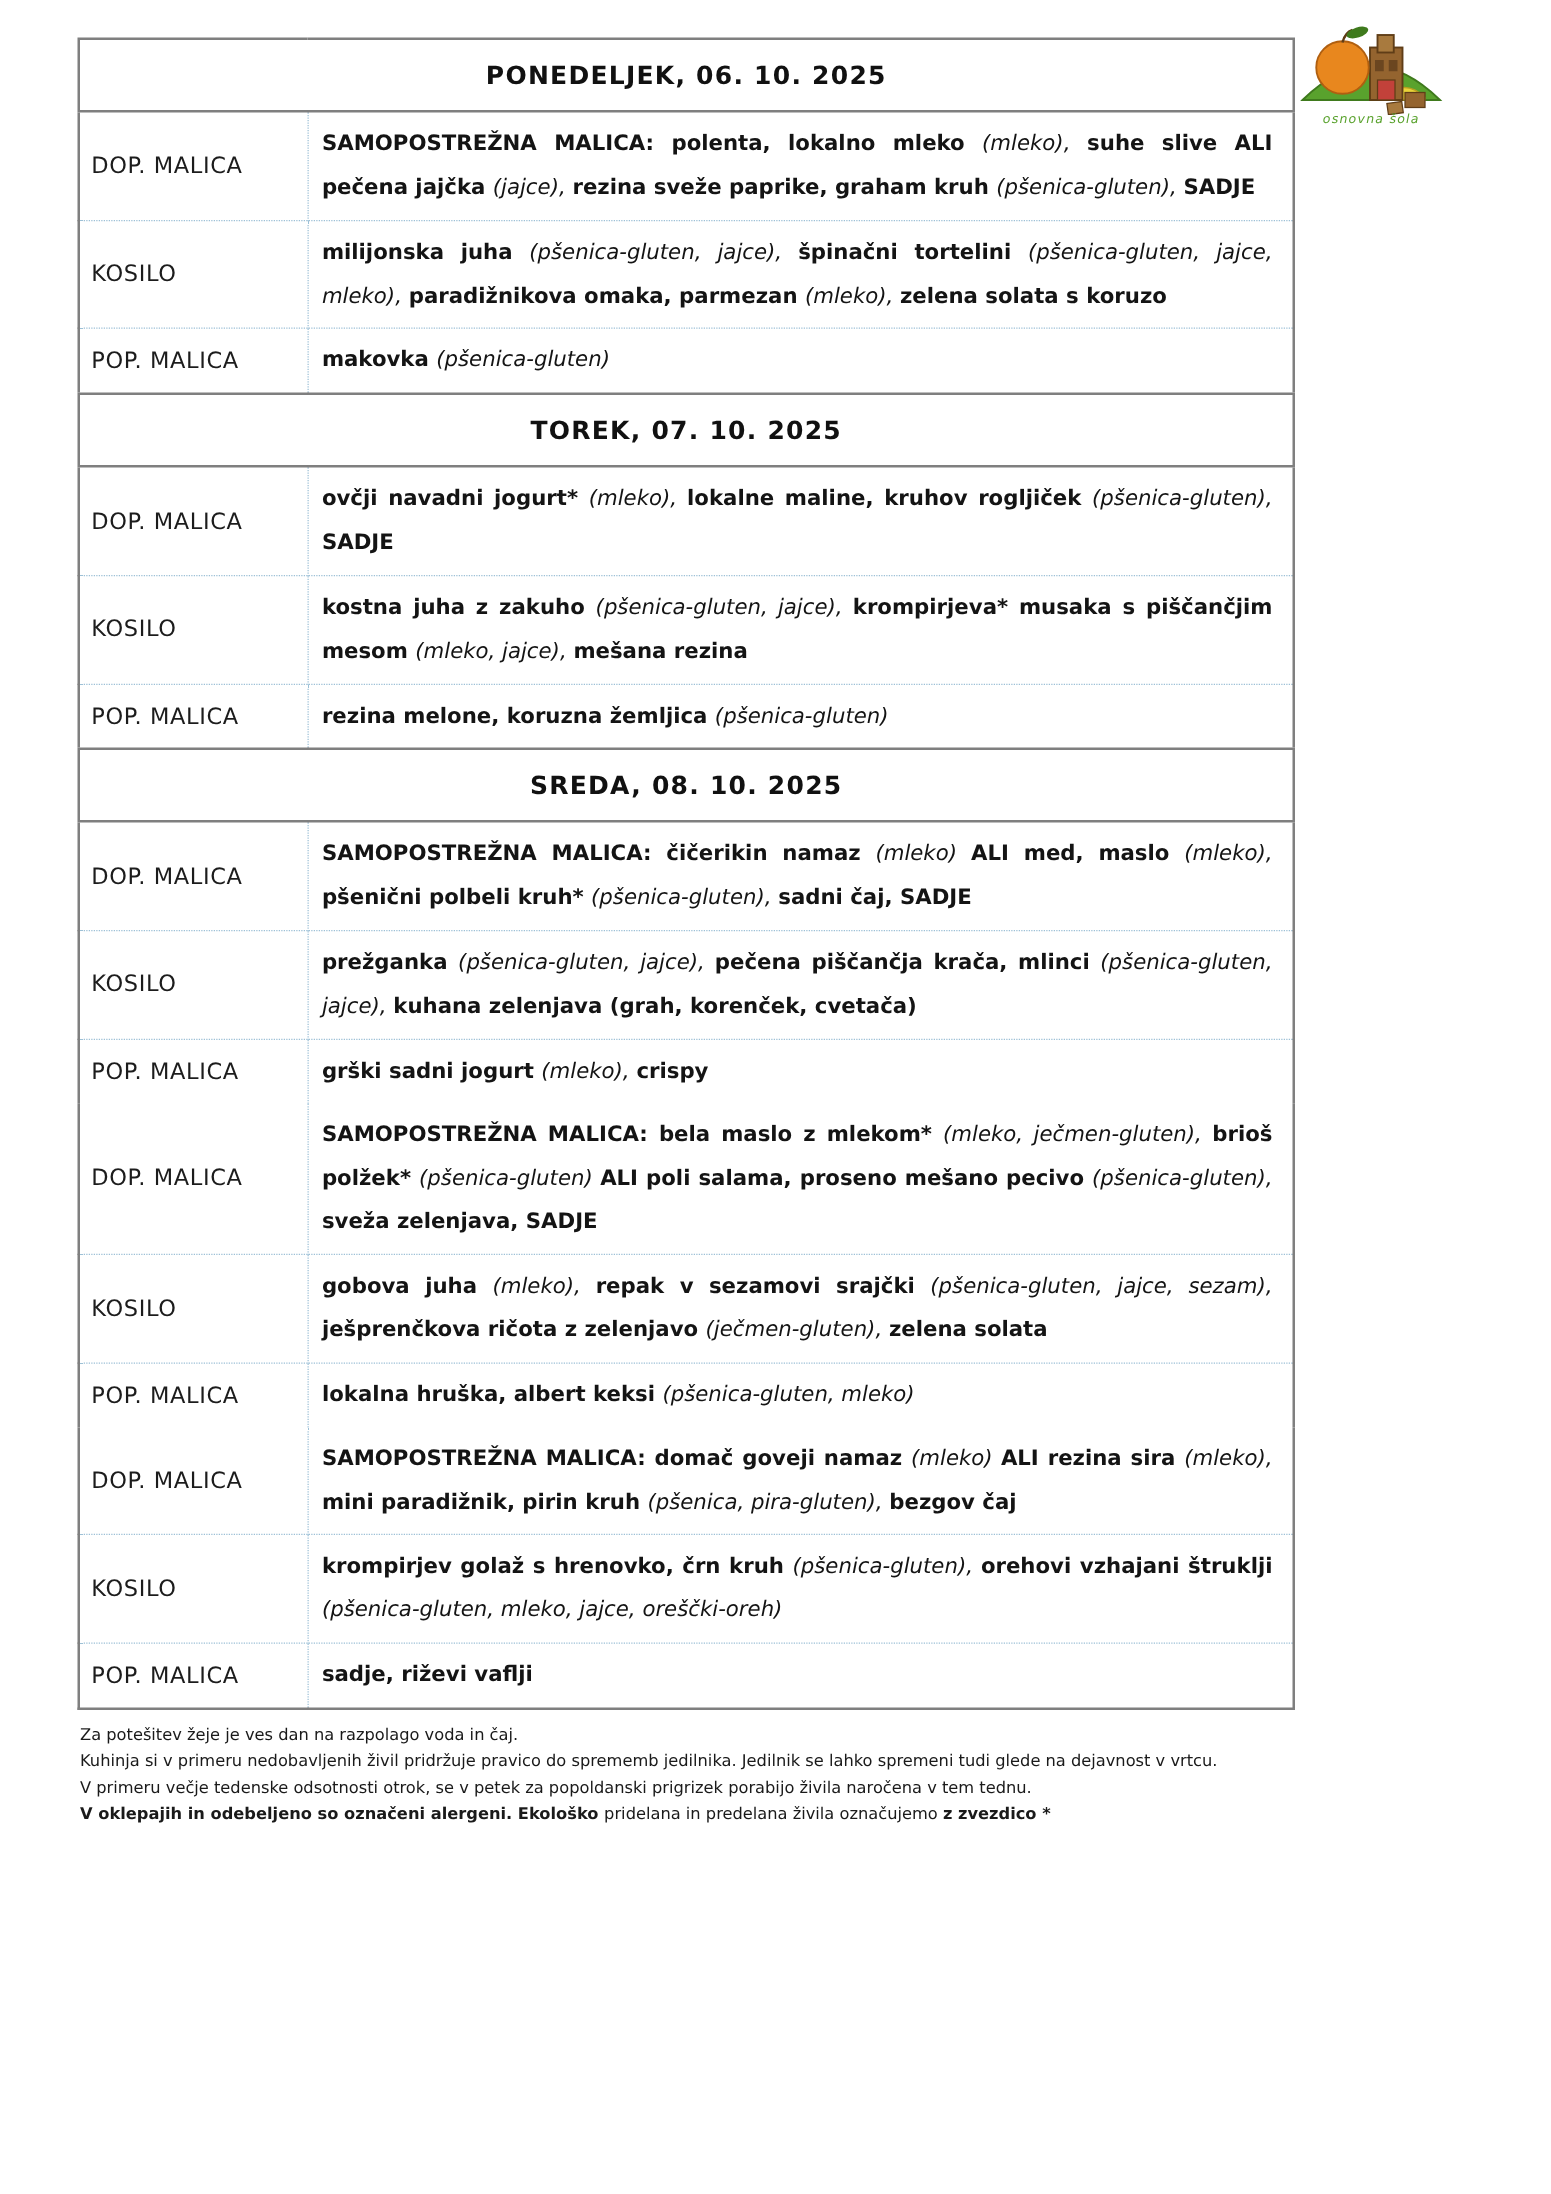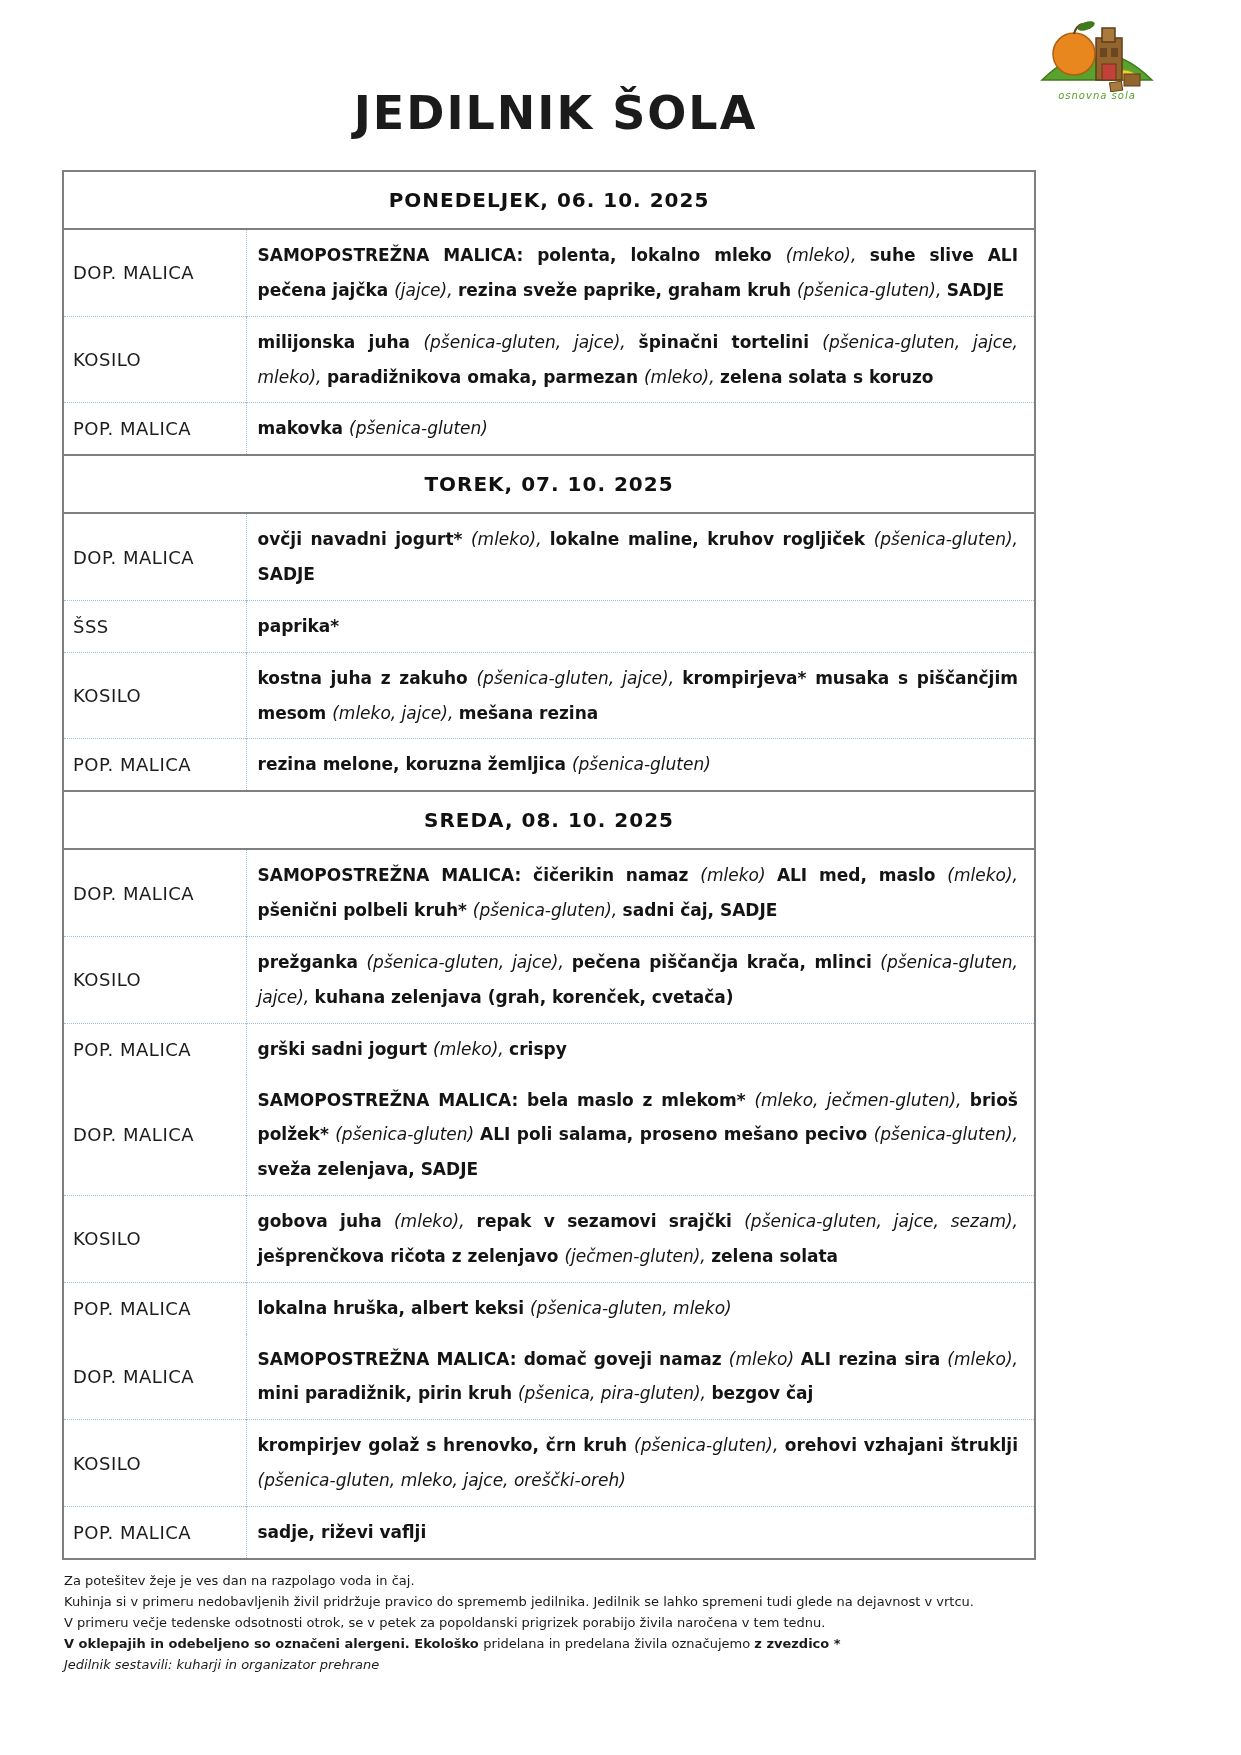--- a/index.html
+++ b/index.html
@@ -58,21 +58,20 @@
       <rect x="66" y="46" width="14" height="16" fill="#c2413a" stroke="#5f3d17" stroke-width="1"></rect>
       <circle cx="38" cy="36" r="21" fill="#e8871e" stroke="#b05f10" stroke-width="1.5"></circle>
       <path d="M38,16 Q40,8 46,6" fill="none" stroke="#5f3d17" stroke-width="2"></path>
       <ellipse cx="50" cy="8" rx="9" ry="4" fill="#3f7a1d" transform="rotate(-18 50 8)"></ellipse>
       <rect x="88" y="56" width="16" height="12" fill="#94642f" stroke="#5f3d17" stroke-width="1"></rect>
       <rect x="74" y="64" width="12" height="9" fill="#a87a3e" stroke="#5f3d17" stroke-width="1" transform="rotate(-8 80 68)"></rect>
     </svg>
     <div class="logo-caption">osnovna šola</div>
   </div>
 
-  <h1 class="title">JEDILNIK ŠOLA</h1>
 
   <table class="menu-table">
     <colgroup>
         <col class="c1">
         <col class="c2">
       </colgroup>
     <tbody id="menu-body">
         <tr class="day-header">
           <td colspan="2">PONEDELJEK, 06. 10. 2025</td>
         </tr>
@@ -87,24 +86,20 @@
         <tr class="menu-row row-sep">
           <td class="label">POP. MALICA</td>
           <td class="dishes"><span class="seg-b">makovka </span><span class="seg-i">(pšenica-gluten)</span></td>
         </tr>
         <tr class="day-header">
           <td colspan="2">TOREK, 07. 10. 2025</td>
         </tr>
         <tr class="menu-row">
           <td class="label">DOP. MALICA</td>
           <td class="dishes"><span class="seg-b">ovčji navadni jogurt* </span><span class="seg-i">(mleko), </span><span class="seg-b">lokalne maline, kruhov rogljiček </span><span class="seg-i">(pšenica-gluten), </span><span class="seg-b">SADJE</span></td>
-        </tr>
-        <tr class="menu-row row-sep">
-          <td class="label">ŠSS</td>
-          <td class="dishes"><span class="seg-b">paprika*</span></td>
         </tr>
         <tr class="menu-row row-sep">
           <td class="label">KOSILO</td>
           <td class="dishes"><span class="seg-b">kostna juha z zakuho </span><span class="seg-i">(pšenica-gluten, jajce), </span><span class="seg-b">krompirjeva* musaka s piščančjim mesom </span><span class="seg-i">(mleko, jajce), </span><span class="seg-b">mešana rezina</span></td>
         </tr>
         <tr class="menu-row row-sep">
           <td class="label">POP. MALICA</td>
           <td class="dishes"><span class="seg-b">rezina melone, koruzna žemljica </span><span class="seg-i">(pšenica-gluten)</span></td>
         </tr>
         <tr class="day-header">
@@ -147,16 +142,15 @@
           <td class="dishes"><span class="seg-b">sadje, riževi vaflji</span></td>
         </tr>
       </tbody>
   </table>
 
   <div class="footer" id="footer-notes">
       <div class="footer-line"><span class="seg-n">Za potešitev žeje je ves dan na razpolago voda in čaj.</span></div>
       <div class="footer-line"><span class="seg-n">Kuhinja si v primeru nedobavljenih živil pridržuje pravico do sprememb jedilnika. Jedilnik se lahko spremeni tudi glede na dejavnost v vrtcu.</span></div>
       <div class="footer-line"><span class="seg-n">V primeru večje tedenske odsotnosti otrok, se v petek za popoldanski prigrizek porabijo živila naročena v tem tednu.</span></div>
       <div class="footer-line"><span class="seg-b">V oklepajih in odebeljeno so označeni alergeni. Ekološko </span><span class="seg-n">pridelana in predelana živila označujemo </span><span class="seg-b">z zvezdico *</span></div>
-      <div class="footer-line"><span class="seg-i">Jedilnik sestavili: kuharji in organizator prehrane</span></div>
     </div>
 
 </div>
 
 </body></html>

